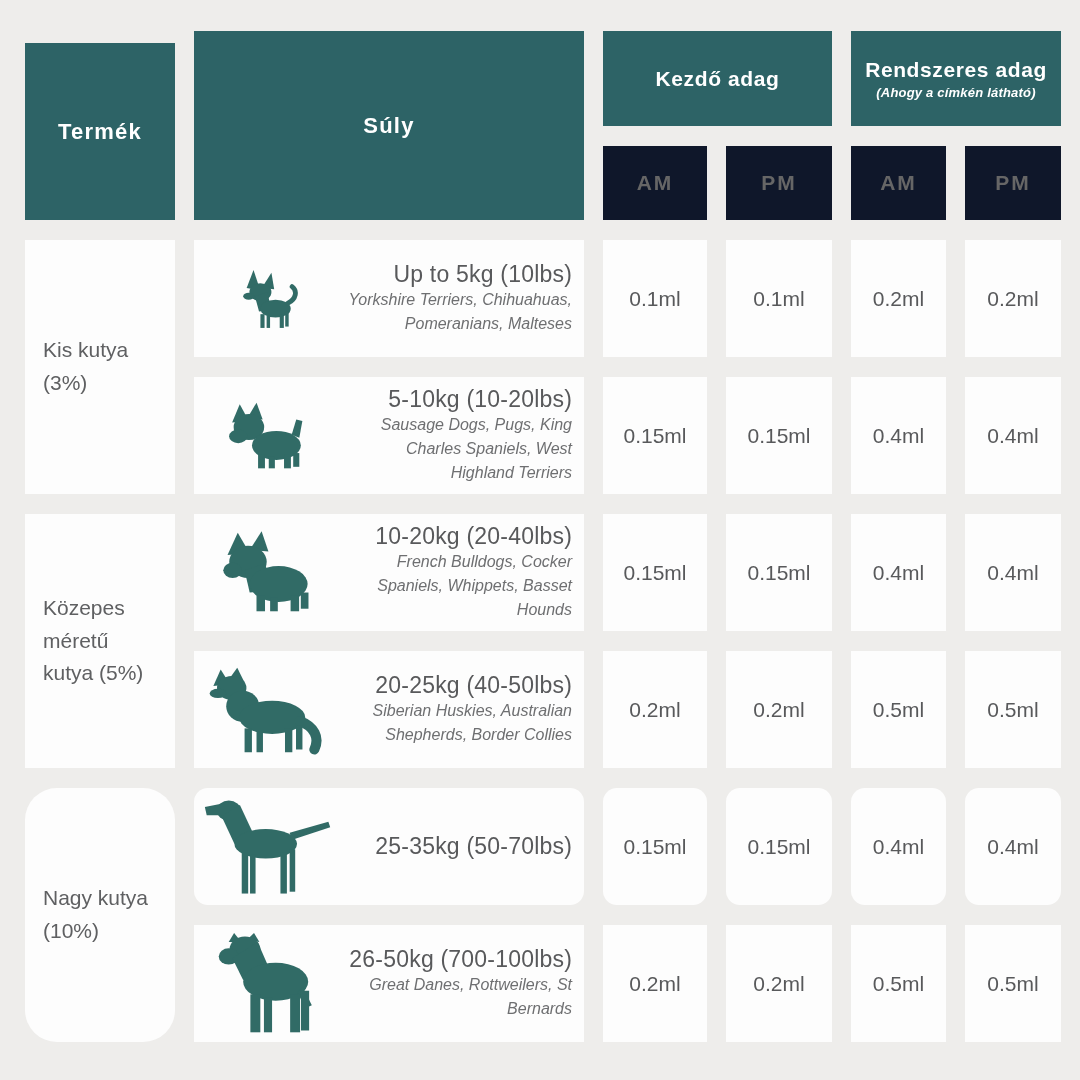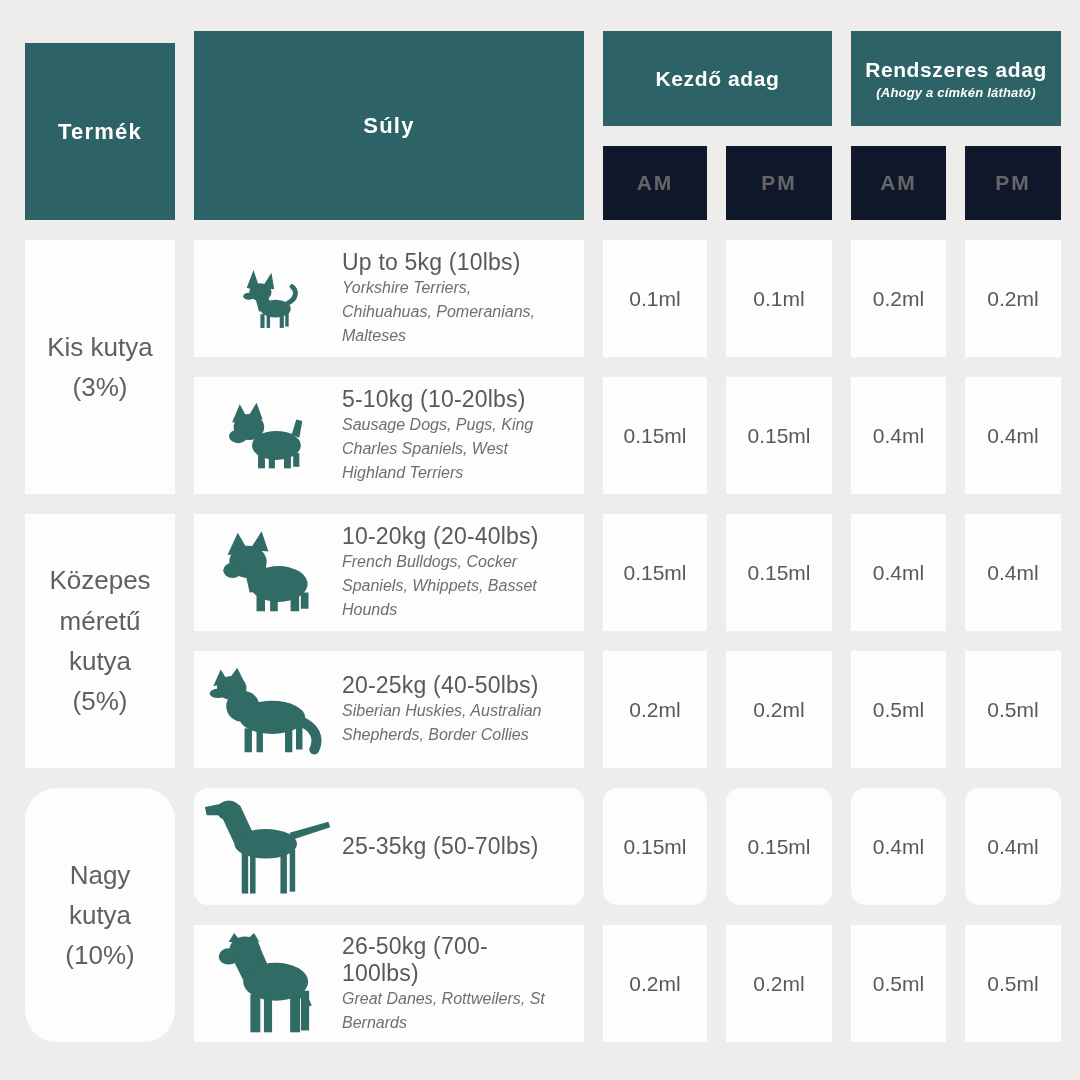--- a/index.html
+++ b/index.html
@@ -36,37 +36,36 @@
     grid-row:2;
     background:#0f172a; color:#666666;
     display:flex; align-items:center; justify-content:center;
     font-size:21px; font-weight:bold; letter-spacing:2px;
   }
   
   .card { background:#fdfdfd; }
   .group-label {
     grid-column:1;
     display:flex; align-items:center; justify-content:center;
-    text-align:center;
-    font-size:26px; color:#5f6062; line-height:1.55;
+    font-size:21px; color:#5f6062; line-height:1.55;
     padding:0 18px;
   }
   .g1 { grid-row:3/5; } .g2 { grid-row:5/7; } .g3 { grid-row:7/9;border-radius:32px; }
   .weight-card {
     grid-column:2;
     display:flex; align-items:center;
   }
   .icon-zone {
     width:148px; flex:none;
     display:flex; align-items:center; justify-content:center;
   }
   .dog { fill:#316b66; stroke:none; }
   .dog .tailstroke { fill:none; stroke:#316b66; stroke-linecap:round; }
   .weight-text {
-    flex:1; text-align:left; padding-right:28px;
+    flex:1; text-align:right; padding-right:12px;
   }
   .weight-title { font-size:23px; color:#58595b; letter-spacing:0.2px; }
   .breeds {
     font-size:16px; font-style:italic; color:#6e6f71;
     line-height:1.5; 
   }
   .dose {
     display:flex; align-items:center; justify-content:center;
     font-size:21px; color:#58595b;
   }

